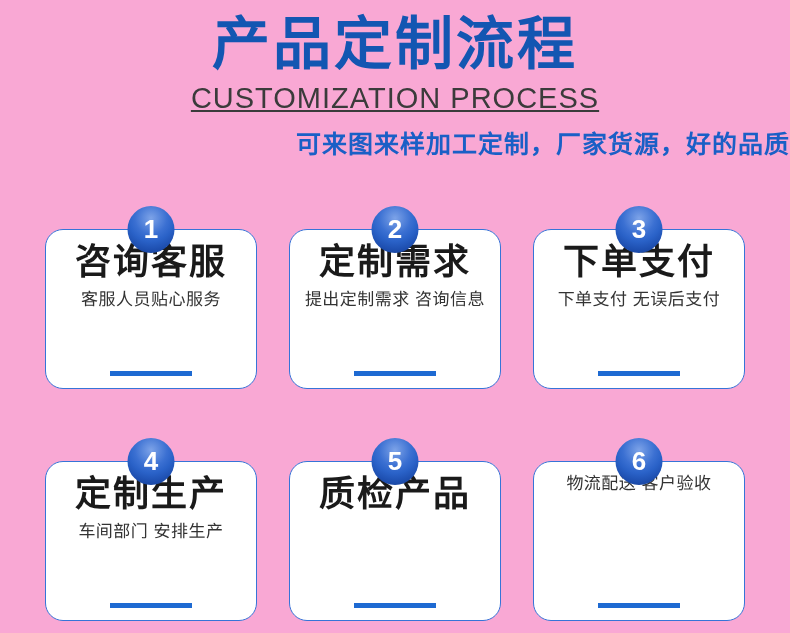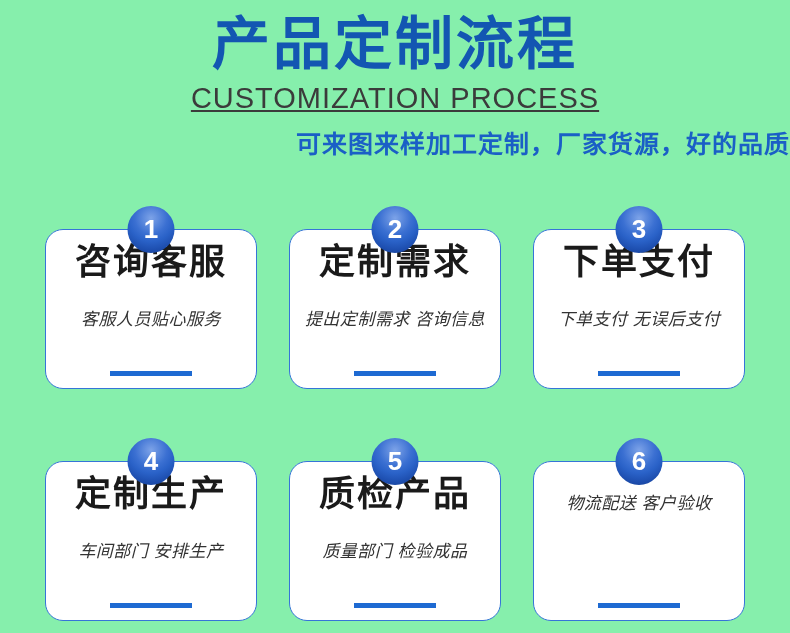--- a/index.html
+++ b/index.html
@@ -5,21 +5,21 @@
   html, body {
     margin: 0;
     padding: 0;
     background: #ffffff;
     font-family: "Liberation Sans", "DejaVu Sans", sans-serif;
   }
   .page {
     position: relative;
     width: 790px;
     height: 633px;
-    background: #86efac;
+    background: #f9a8d4;
     overflow: hidden;
     text-align: center;
   }
   .main-title {
     margin: 0;
     padding-top: 10px;
     font-size: 58px;
     line-height: 68px;
     font-weight: 900;
     color: #1356b2;
@@ -78,26 +78,25 @@
   }
   .step-title {
     margin-top: 16px;
     font-size: 36px;
     line-height: 32px;
     font-weight: 700;
     color: #1a1a1a;
     letter-spacing: 2px;
   }
   .step-desc {
-    margin-top: 32px;
+    margin-top: 12px;
     font-size: 17px;
     line-height: 20px;
     color: #333333;
     letter-spacing: 0.5px;
-    font-style: italic;
   }
   .step-underline {
     position: absolute;
     bottom: 12px;
     left: 50%;
     transform: translateX(-50%);
     width: 82px;
     height: 5px;
     background: #1e6ad2;
   }
@@ -147,21 +146,20 @@
       <div class="step-title">定制生产</div>
       <div class="step-desc">车间部门 安排生产</div>
       <div class="step-underline"></div>
     </div>
 
     <div class="step-card">
       <div class="step-badge">
         <span>5</span>
       </div>
       <div class="step-title">质检产品</div>
-      <div class="step-desc">质量部门 检验成品</div>
       <div class="step-underline"></div>
     </div>
 
     <div class="step-card">
       <div class="step-badge">
         <span>6</span>
       </div>
       <div class="step-desc">物流配送 客户验收</div>
       <div class="step-underline"></div>
     </div>

